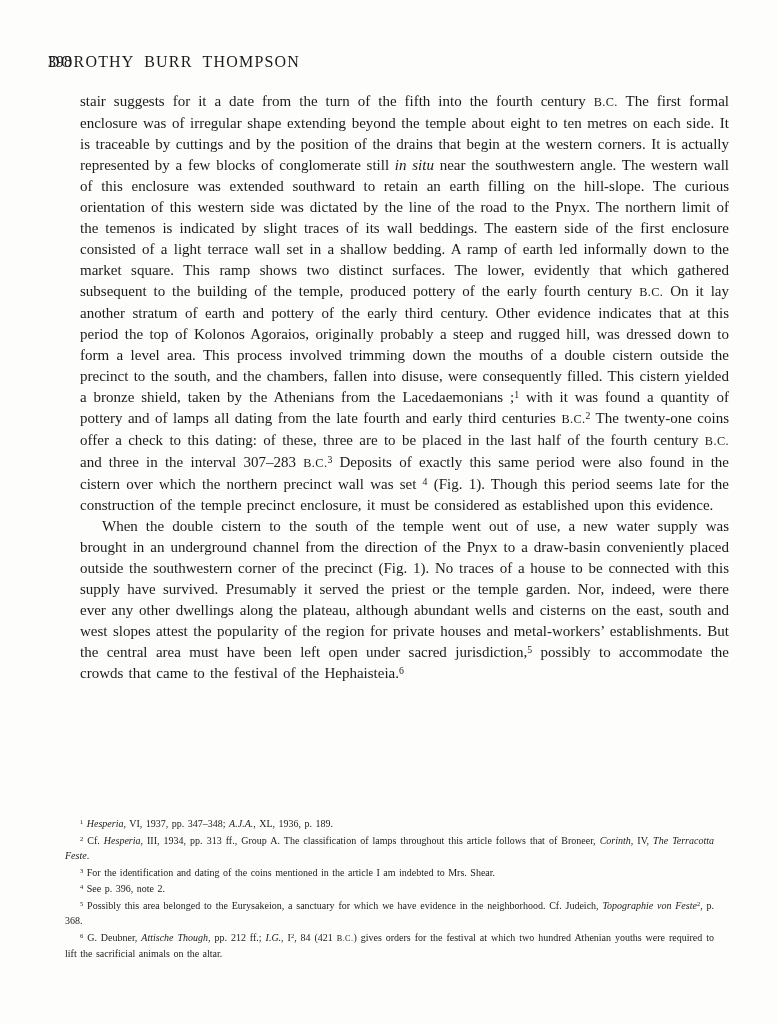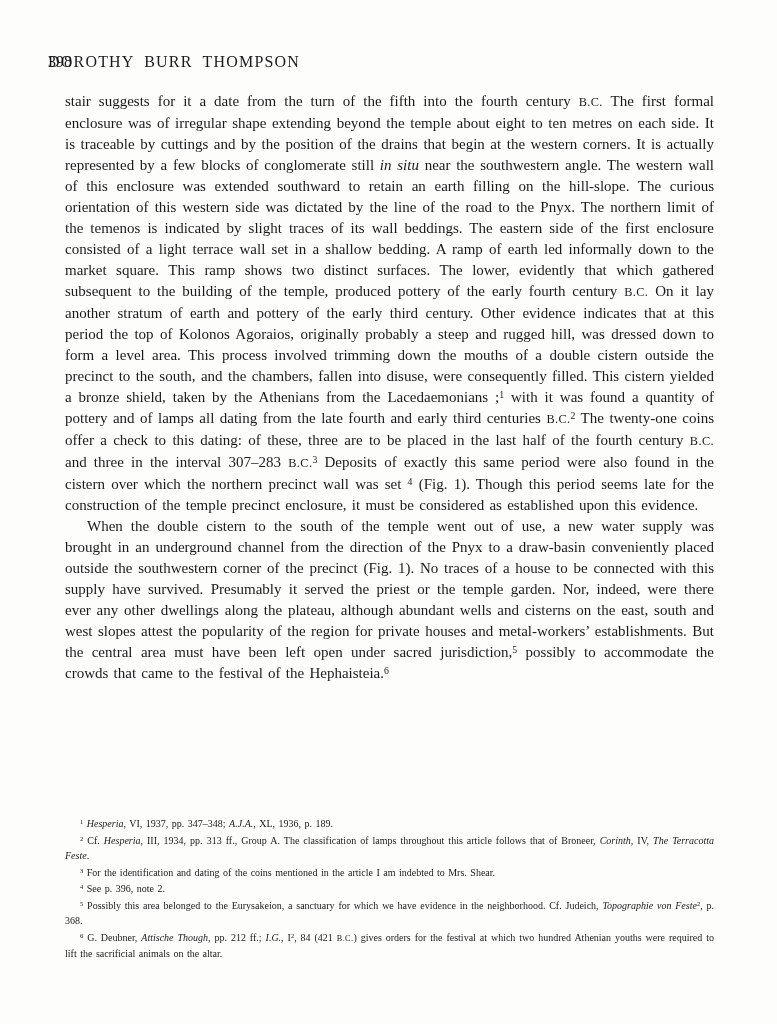--- a/index.html
+++ b/index.html
@@ -31,21 +31,21 @@
   }
   .running-head {
     display: block;
     font-size: 16px;
     letter-spacing: 1.2px;
     word-spacing: 5px;
   }
   .body-text {
     position: absolute;
     top: 91px;
-    left: 65px;
+    left: 80px;
     width: 649px;
     font-size: 15px;
     line-height: 21px;
     text-align: justify;
     word-spacing: 1.5px;
   }
   .body-text p { margin: 0; }
   .body-text p.indent { text-indent: 22px; }
   .footnotes {
     position: absolute;

